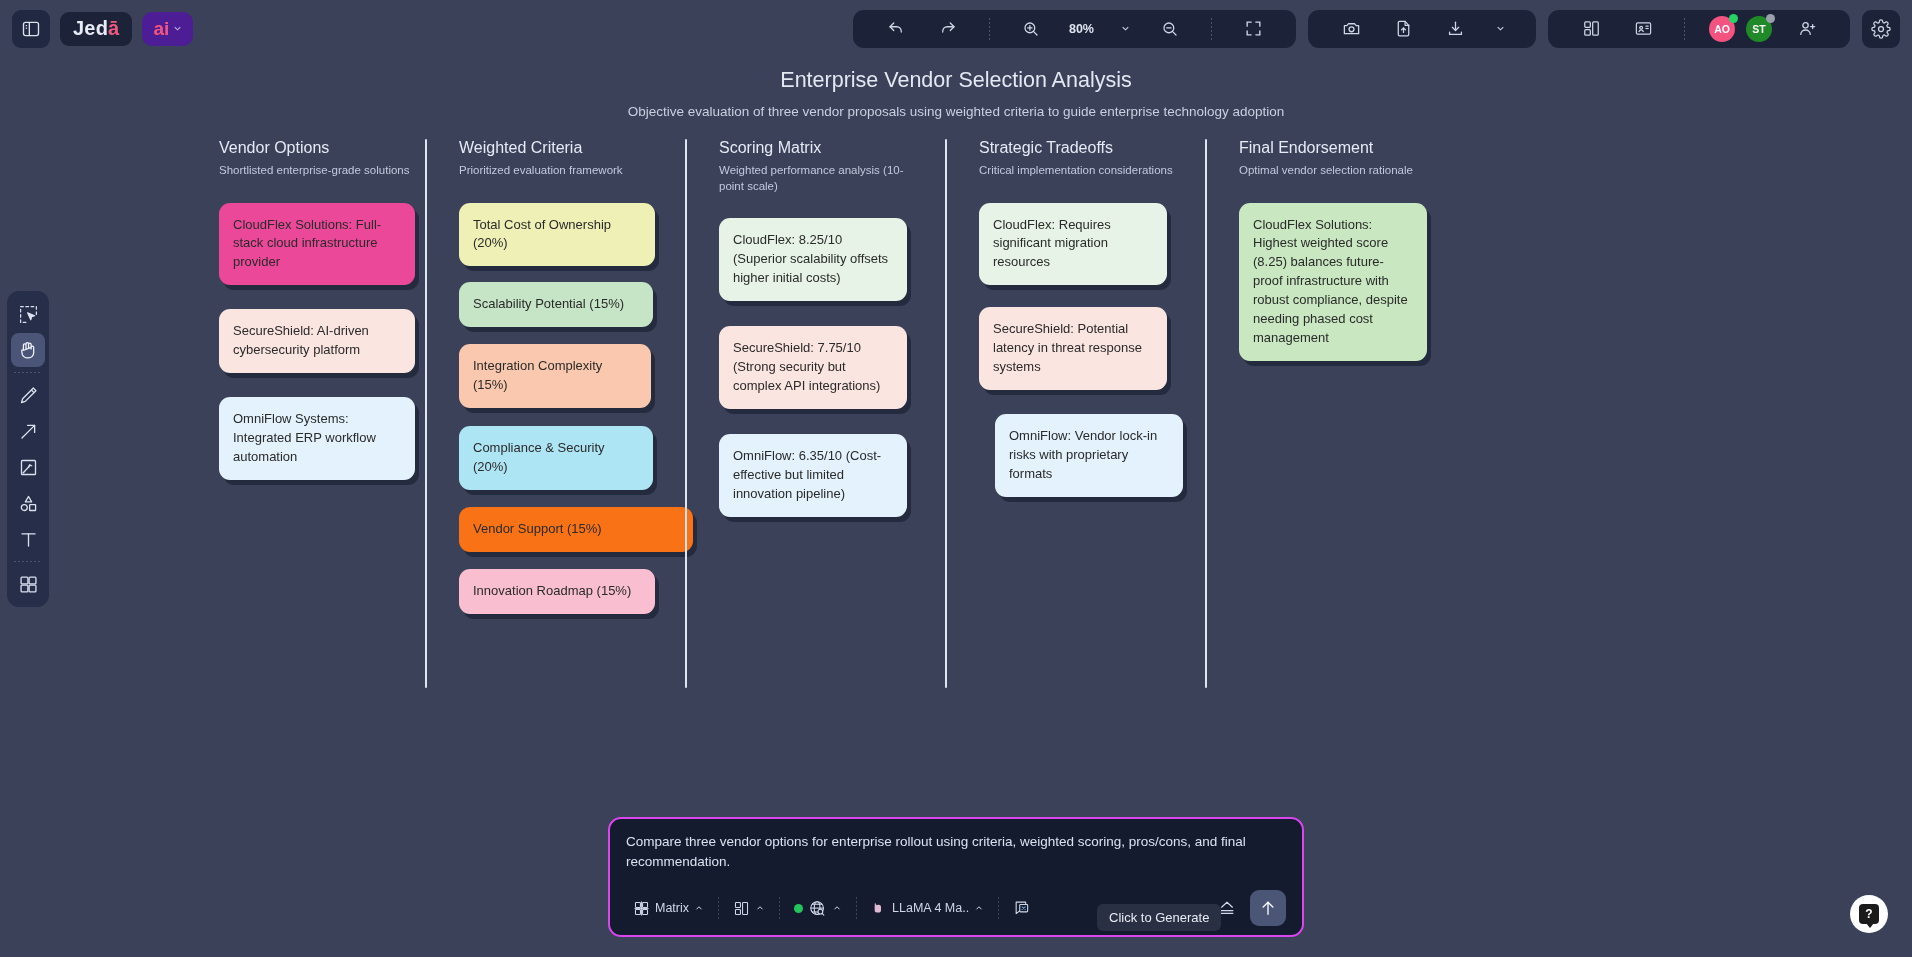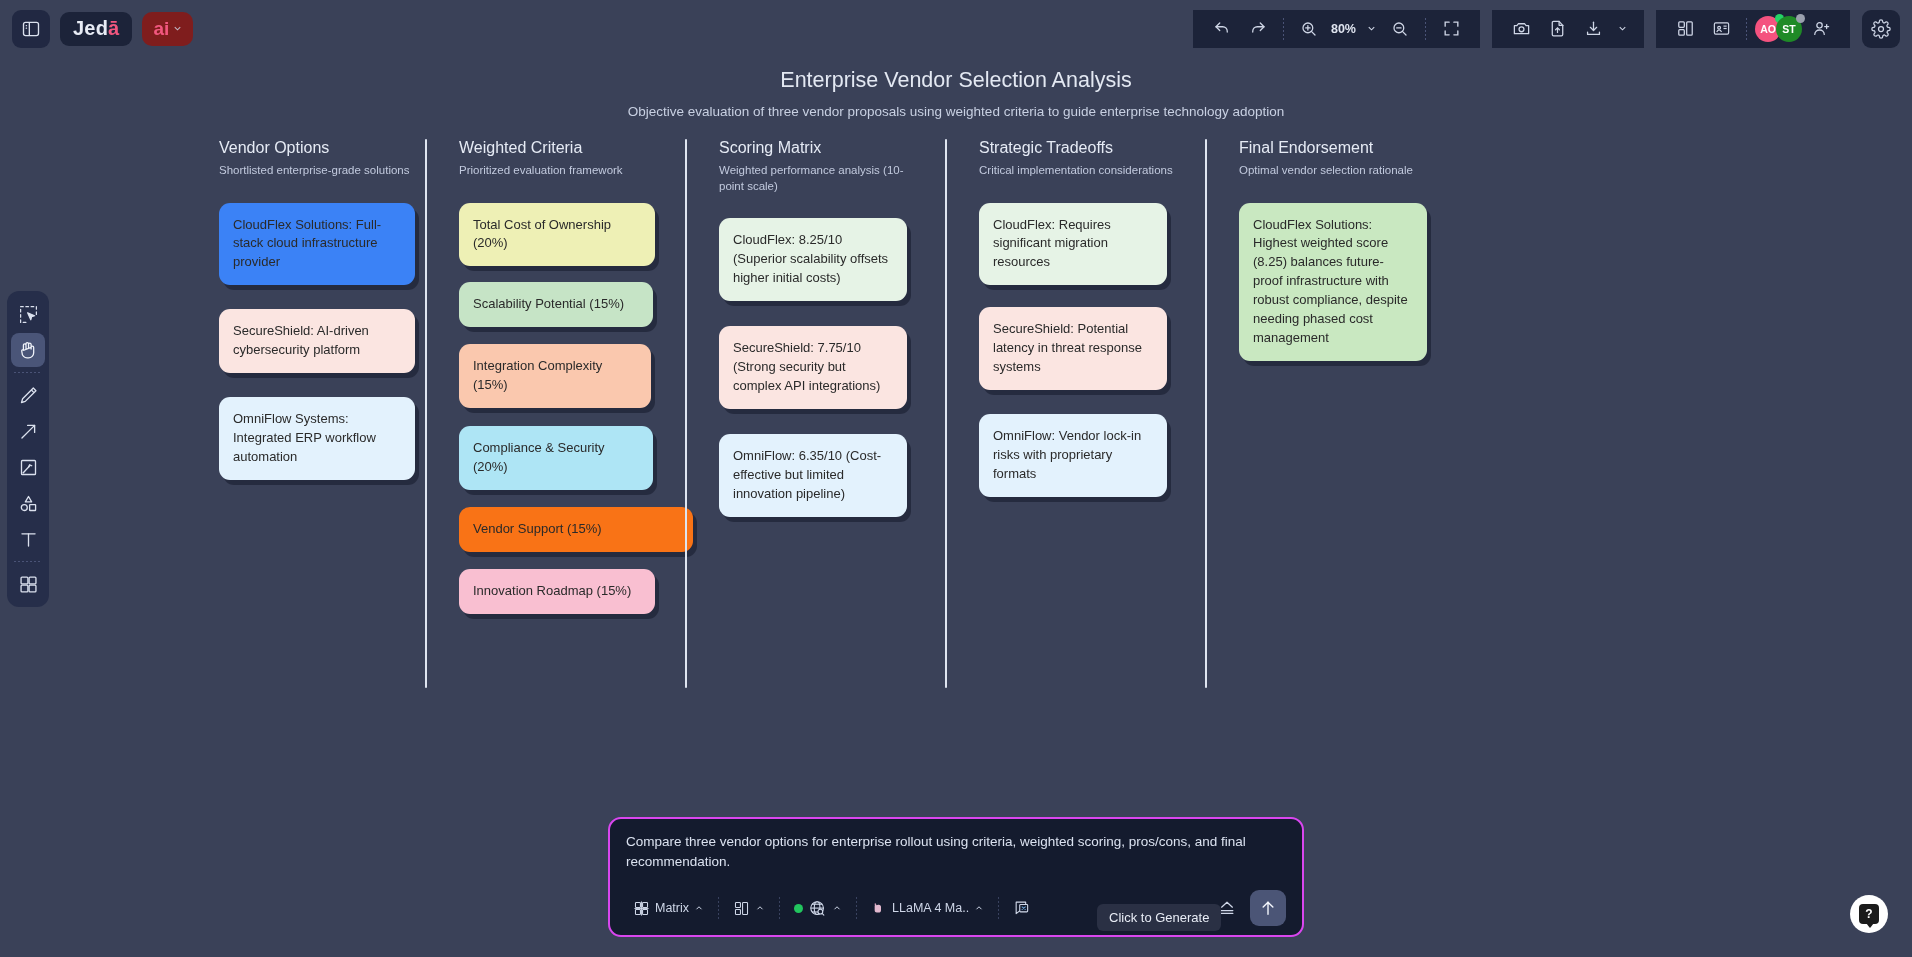--- a/index.html
+++ b/index.html
@@ -40,32 +40,32 @@
     display: flex; align-items: center;
     padding: 0 13px;
     cursor: pointer;
   }
   .logo-text {
     font-size: 20px; font-weight: 700; color: #e8ecf5;
     letter-spacing: .2px;
   }
   .logo-text .accent { color: #f2577f; }
   .ai-pill {
-    height: 34px; background: #7f1d1d; border-radius: 10px;
+    height: 34px; background: #4c1d95; border-radius: 10px;
     display: flex; align-items: center; gap: 3px;
     padding: 0 10px 0 11px; cursor: pointer;
   }
   .ai-text { font-size: 19px; font-weight: 700; color: #f2577f; }
 
   .group {
     height: 38px;
     background: #1c2339;
-    border-radius: 0;
+    border-radius: 11px;
     display: flex; align-items: center;
-    padding: 0 12px; gap: 2px;
+    padding: 0 26px; gap: 18px;
   }
   .gbtn {
     width: 34px; height: 30px;
     display: flex; align-items: center; justify-content: center;
     border-radius: 7px; cursor: pointer;
   }
   .zoomval {
     font-size: 12.5px; font-weight: 700; color: #dfe4ef;
     padding: 0 3px; cursor: pointer; white-space: nowrap;
   }
@@ -434,21 +434,21 @@
   <div class="canvas">
     <div class="doc-title">Enterprise Vendor Selection Analysis</div>
     <div class="doc-sub">Objective evaluation of three vendor proposals using weighted criteria to guide enterprise technology adoption</div>
     <div class="columns" id="columns">
         <div class="col" style="width: 228px;">
           <div class="col-head">
             <div class="col-title">Vendor Options</div>
             <div class="col-sub">Shortlisted enterprise-grade solutions</div>
           </div>
           <div class="cards">
-            <div class="card" style="background: #3b82f6; width: 196px; margin-bottom: 24px;">CloudFlex Solutions: Full-stack cloud infrastructure provider</div>
+            <div class="card" style="background: #ec4899; width: 196px; margin-bottom: 24px;">CloudFlex Solutions: Full-stack cloud infrastructure provider</div>
             <div class="card" style="background: rgb(251, 229, 225); width: 196px; margin-bottom: 24px;">SecureShield: AI-driven cybersecurity platform</div>
             <div class="card" style="background: rgb(227, 242, 253); width: 196px; margin-bottom: 0px;">OmniFlow Systems: Integrated ERP workflow automation</div>
           </div>
           <div class="col-divider" style="height: 549px;"></div>
         </div>
         <div class="col" style="width: 248px;">
           <div class="col-head">
             <div class="col-title">Weighted Criteria</div>
             <div class="col-sub">Prioritized evaluation framework</div>
           </div>
@@ -475,21 +475,21 @@
           <div class="col-divider" style="height: 549px;"></div>
         </div>
         <div class="col" style="width: 248px;">
           <div class="col-head">
             <div class="col-title">Strategic Tradeoffs</div>
             <div class="col-sub">Critical implementation considerations</div>
           </div>
           <div class="cards">
             <div class="card" style="background: rgb(230, 243, 230); width: 188px; ">CloudFlex: Requires significant migration resources</div>
             <div class="card" style="background: rgb(251, 229, 225); width: 188px; margin-bottom: 24px;">SecureShield: Potential latency in threat response systems</div>
-            <div class="card" style="background: rgb(227, 242, 253); width: 188px; margin-bottom: 0px;">OmniFlow: Vendor lock-in risks with proprietary formats</div>
+            <div class="card" style="background: rgb(227, 242, 253); width: 188px; margin-bottom: 0px; margin-left: 16px;">OmniFlow: Vendor lock-in risks with proprietary formats</div>
           </div>
           <div class="col-divider" style="height: 549px;"></div>
         </div>
         <div class="col" style="width: 260px;">
           <div class="col-head">
             <div class="col-title">Final Endorsement</div>
             <div class="col-sub">Optimal vendor selection rationale</div>
           </div>
           <div class="cards">
             <div class="card" style="background: rgb(201, 232, 193); width: 188px; margin-bottom: 0px;">CloudFlex Solutions: Highest weighted score (8.25) balances future-proof infrastructure with robust compliance, despite needing phased cost management</div>

